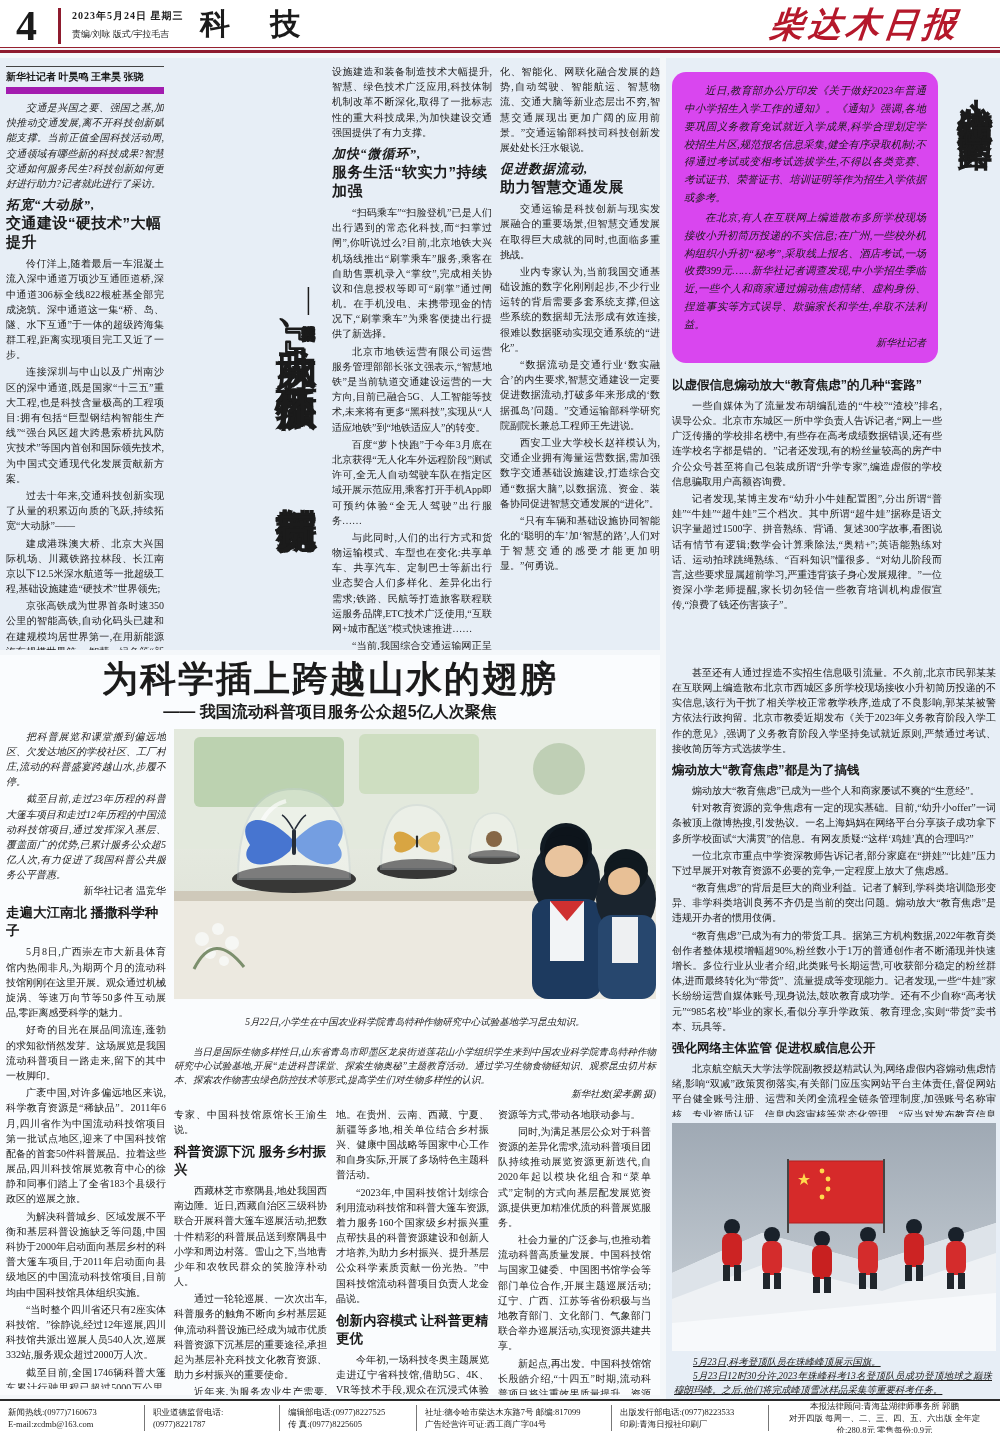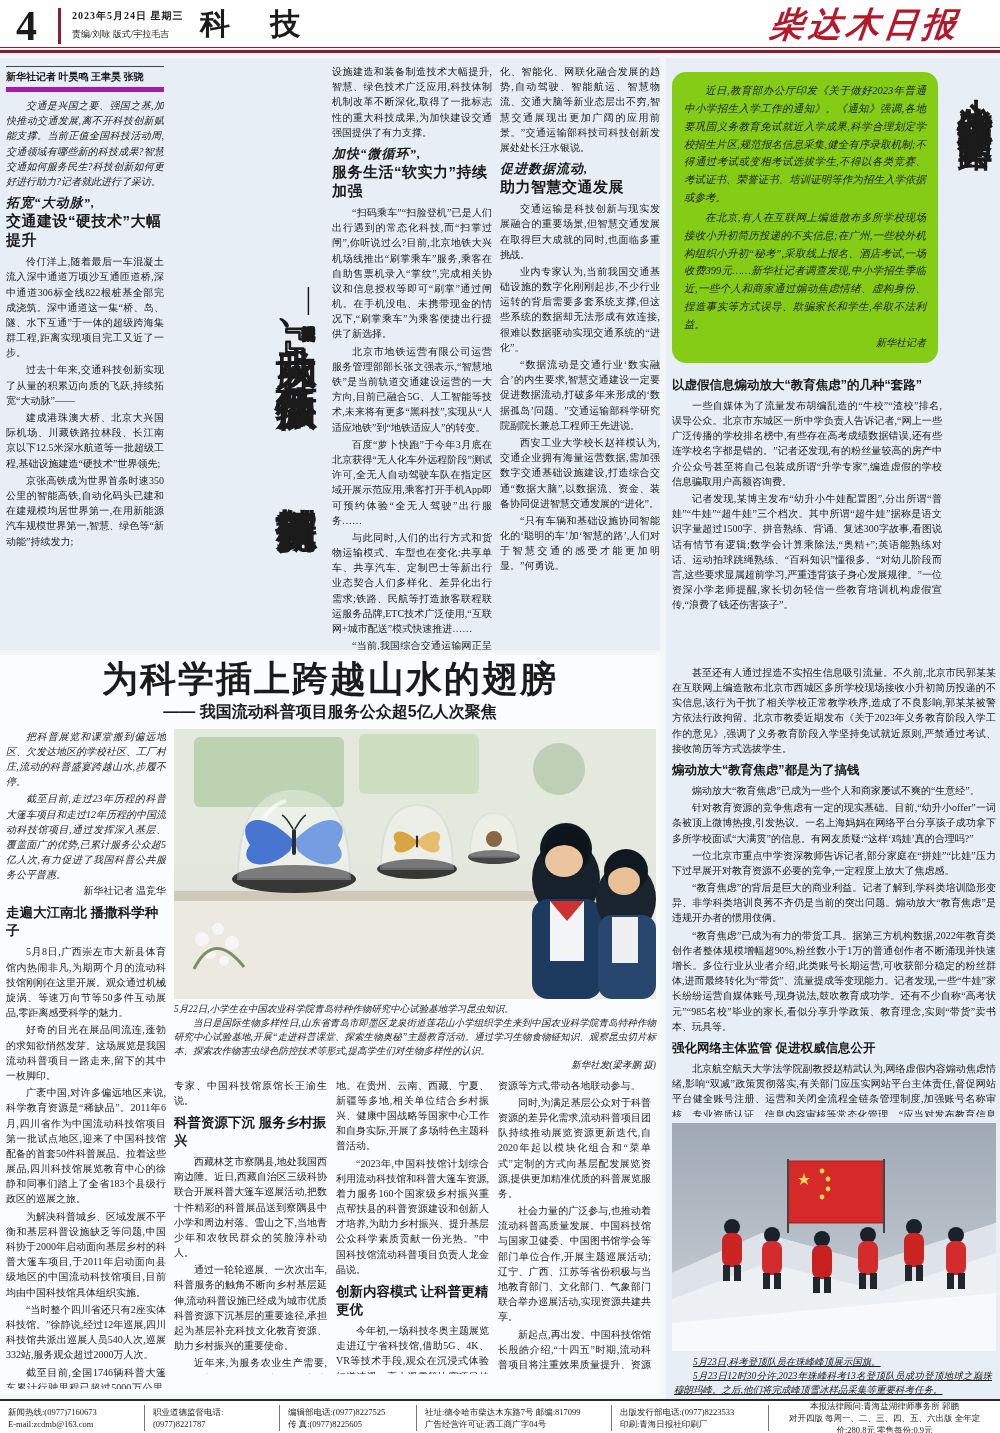--- a/index.html
+++ b/index.html
@@ -24,31 +24,31 @@
   .sig{margin:1px 0 3px 0;font-size:10px;text-align:right;}
   .sec-head{margin:5px 0 4px 0;}
   .sec-head .l1{display:block;font-size:13px;font-style:italic;font-weight:700;letter-spacing:1px;}
   .sec-head .l2{display:block;font-size:15px;font-weight:900;font-family:"Liberation Sans",sans-serif;letter-spacing:.5px;}
   .sec-head-single{margin:6px 0 4px 0;font-size:13.5px;font-weight:900;font-family:"Liberation Sans",sans-serif;}
 
   
   .top-article{position:absolute;left:0;top:58px;width:660px;height:592px;background:#e7eef6;display:flex;overflow:hidden;}
   .t-col{overflow:hidden;padding-top:6px;}
   .t-col1{width:160px;margin-left:6px;}
-  .t-byline{font-size:10px;font-weight:700;border-top:1px solid #444;border-bottom:5px solid #a21caf;padding:3px 0;margin:2px 0 6px 0;}
+  .t-byline{font-size:10px;font-weight:700;border-top:1px solid #444;border-bottom:7px solid #a21caf;padding:3px 0;margin:2px 0 6px 0;}
   .t-headline{width:150px;margin:0 6px;padding-top:14px;display:flex;justify-content:center;writing-mode:vertical-rl;overflow:hidden;}
   .t-kicker{font-size:14px;font-weight:700;line-height:1.3;padding-top:40px;margin-left:10px;font-family:"Liberation Sans",sans-serif;}
   .t-main{font-size:41px;font-weight:900;line-height:1.06;font-family:"Liberation Sans",sans-serif;}
   .t-sub{font-size:41px;font-weight:900;line-height:1.06;padding-top:120px;font-family:"Liberation Sans",sans-serif;}
   .t-col2,.t-col3{width:162px;margin-left:8px;}
 
   
   .right-article{position:absolute;left:666px;top:58px;width:334px;height:1344px;background:#e7eef6;overflow:hidden;}
   .r-headline{position:absolute;right:2px;top:12px;height:600px;writing-mode:vertical-rl;font-size:35px;font-weight:900;letter-spacing:3px;font-family:"Liberation Sans",sans-serif;line-height:1.3;}
-  .intro-box{margin:14px 62px 8px 6px;background:#84cc16;border-radius:14px;padding:10px 12px;overflow:hidden;}
+  .intro-box{margin:14px 62px 8px 6px;background:#d946ef;border-radius:14px;padding:10px 12px;overflow:hidden;}
   .intro-box .para{font-size:10.5px;line-height:1.7;font-style:italic;}
   .intro-box .sig{font-style:italic;}
   .r-body-top{margin:4px 58px 0 6px;height:292px;overflow:hidden;}
   .r-body-rest{margin:2px 4px 0 6px;height:452px;overflow:hidden;}
   .r-body-top .sec-head-single,.r-body-rest .sec-head-single{font-size:12.5px;}
 
   
   .everest{margin:6px 4px 0 6px;width:324px;height:228px;display:block;background:#cfd6dd;}
   .everest-caps{margin:4px 8px 0 8px;font-size:9.5px;text-decoration:underline;}
   .everest-caps .cap{font-style:italic;text-indent:2em;line-height:1.5;margin:0;text-align:justify;}
@@ -56,21 +56,21 @@
   
   .mid-article{position:absolute;left:0;top:655px;width:660px;height:740px;background:#fafcfe;overflow:hidden;}
   .mid-head{text-align:center;padding-top:4px;}
   .mid-title{font-size:36px;font-weight:900;letter-spacing:2px;font-family:"Liberation Sans",sans-serif;line-height:1.1;}
   .mid-sub{font-size:16px;font-weight:700;font-family:"Liberation Sans",sans-serif;margin-top:3px;}
   .mid-body{display:flex;margin-top:6px;}
   .m-col1{width:160px;margin-left:6px;height:660px;overflow:hidden;}
   .m-right{width:486px;margin-left:8px;}
   .sci-photo{width:482px;height:270px;display:block;background:#e6e9e2;}
   .photo-cap{width:482px;margin-top:3px;font-size:9.5px;}
-  .photo-cap .cap1{font-style:italic;margin:0;line-height:1.5;}
+  .photo-cap .cap1{font-style:italic;margin:16px;line-height:1.5;text-align:center;}
   .photo-cap .cap{font-style:italic;text-indent:2em;margin:0;line-height:1.5;text-align:justify;}
   .photo-cap .credit{text-align:right;font-style:italic;margin:0;}
   .m-cols3{display:flex;margin-top:6px;height:296px;overflow:hidden;}
   .m-colx{width:155px;margin-right:9px;overflow:hidden;}
 
   
   .footer{position:absolute;left:0;top:1399px;width:1000px;height:34px;background:#fff;border-top:2px solid #2b2b2b;display:flex;align-items:center;font-size:8.5px;line-height:1.45;}
   .f-cell{padding:0 8px;border-left:1px solid #777;height:26px;display:flex;flex-direction:column;justify-content:center;}
   .f-cell:first-child{border-left:none;}
   .f-c1{width:128px;} .f-c2{width:118px;} .f-c3{width:120px;} .f-c4{width:178px;} .f-c5{width:140px;} .f-c6{flex:1;text-align:center;align-items:center;}
@@ -94,20 +94,21 @@
   <div class="top-article">
     <div class="t-col t-col1">
       <div class="t-byline">新华社记者 叶昊鸣 王聿昊 张骁</div>
       <div>
           <p class="para intro">交通是兴国之要、强国之基,加快推动交通发展,离不开科技创新赋能支撑。当前正值全国科技活动周,交通领域有哪些新的科技成果?智慧交通如何服务民生?科技创新如何更好进行助力?记者就此进行了采访。</p>
           <div class="sec-head">
             <span class="l1">拓宽“大动脉”,</span>
             <span class="l2">交通建设“硬技术”大幅提升</span>
           </div>
           <p class="para">伶仃洋上,随着最后一车混凝土流入深中通道万顷沙互通匝道桥,深中通道306标全线822根桩基全部完成浇筑。深中通道这一集“桥、岛、隧、水下互通”于一体的超级跨海集群工程,距离实现项目完工又近了一步。</p>
+          <p class="para">连接深圳与中山以及广州南沙区的深中通道,既是国家“十三五”重大工程,也是科技含量极高的工程项目:拥有包括“巨型钢结构智能生产线”“强台风区超大跨悬索桥抗风防灾技术”等国内首创和国际领先技术,为中国式交通现代化发展贡献新方案。</p>
           <p class="para">过去十年来,交通科技创新实现了从量的积累迈向质的飞跃,持续拓宽“大动脉”——</p>
           <p class="para">建成港珠澳大桥、北京大兴国际机场、川藏铁路拉林段、长江南京以下12.5米深水航道等一批超级工程,基础设施建造“硬技术”世界领先;</p>
           <p class="para">京张高铁成为世界首条时速350公里的智能高铁,自动化码头已建和在建规模均居世界第一,在用新能源汽车规模世界第一,智慧、绿色等“新动能”持续发力;</p>
         </div>
     </div>
     <div class="t-headline">
       <div class="t-kicker">——当前我国交通运输领域科技创新观察</div>
       <div class="t-main">『大动脉』、加快『微循环』</div>
       <div class="t-sub">以科技创新拓宽</div>
     </div>

